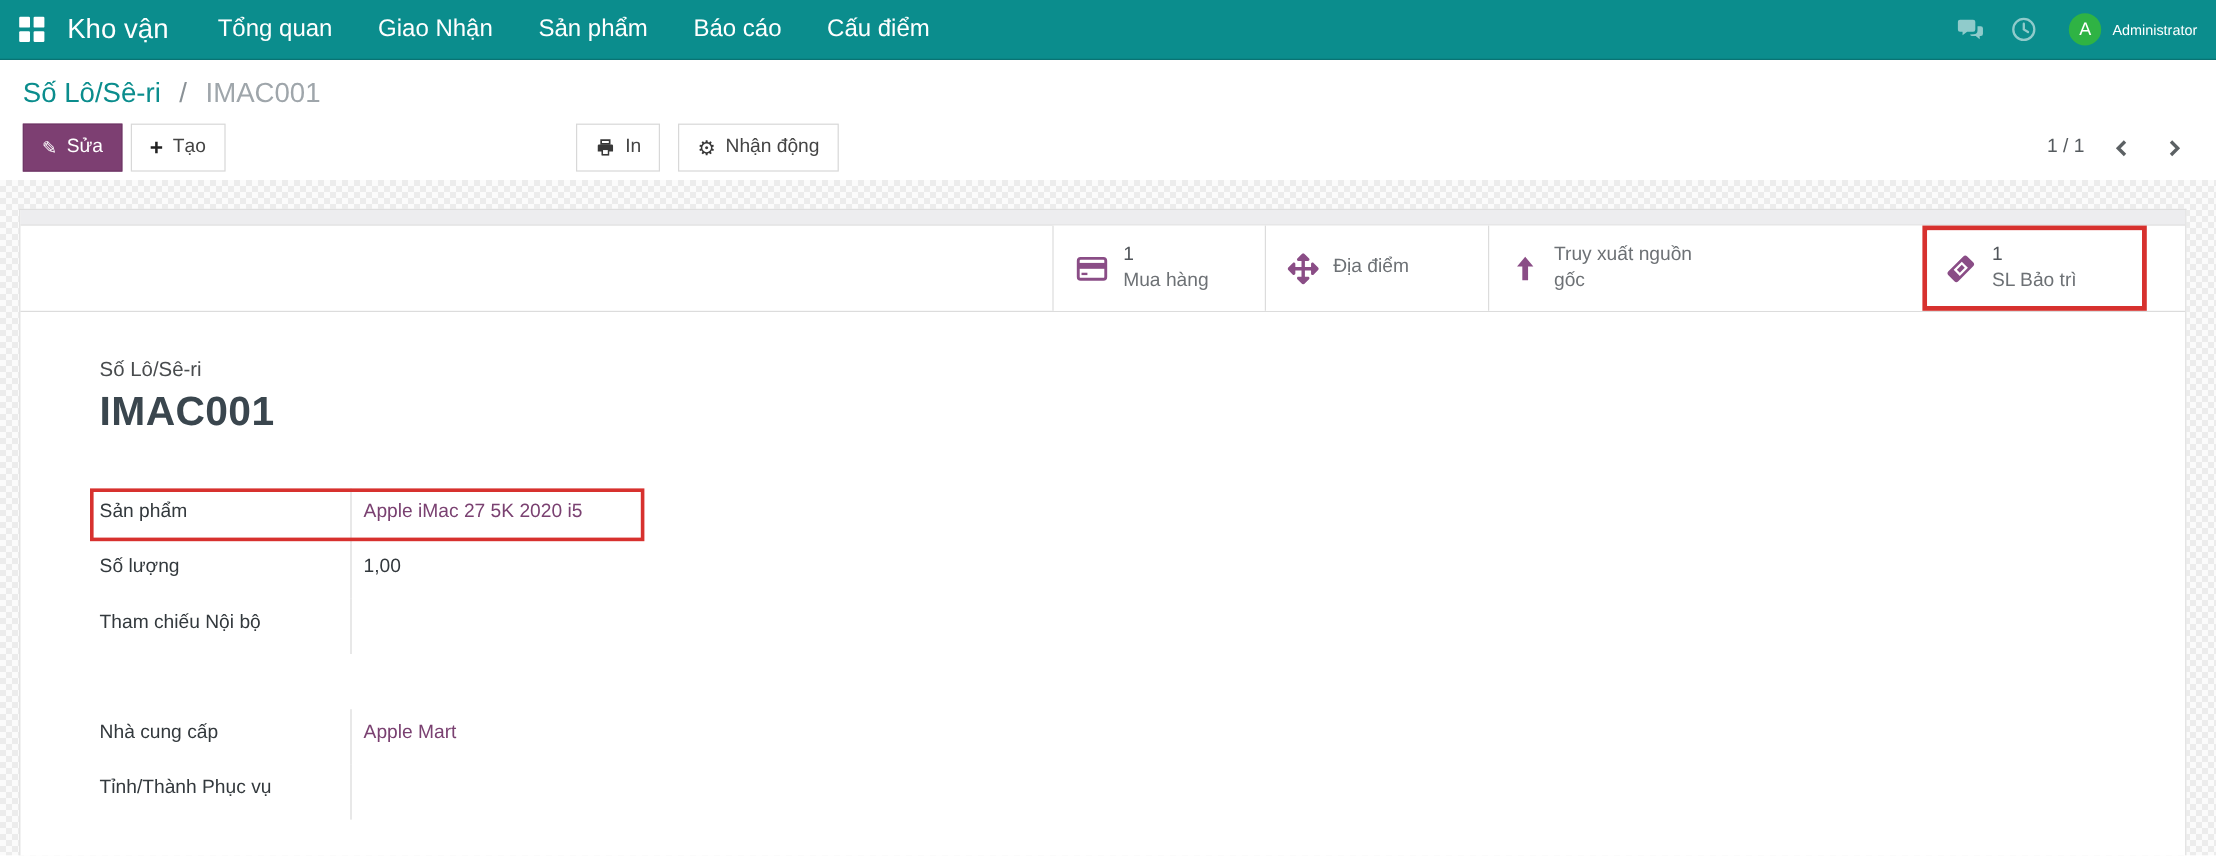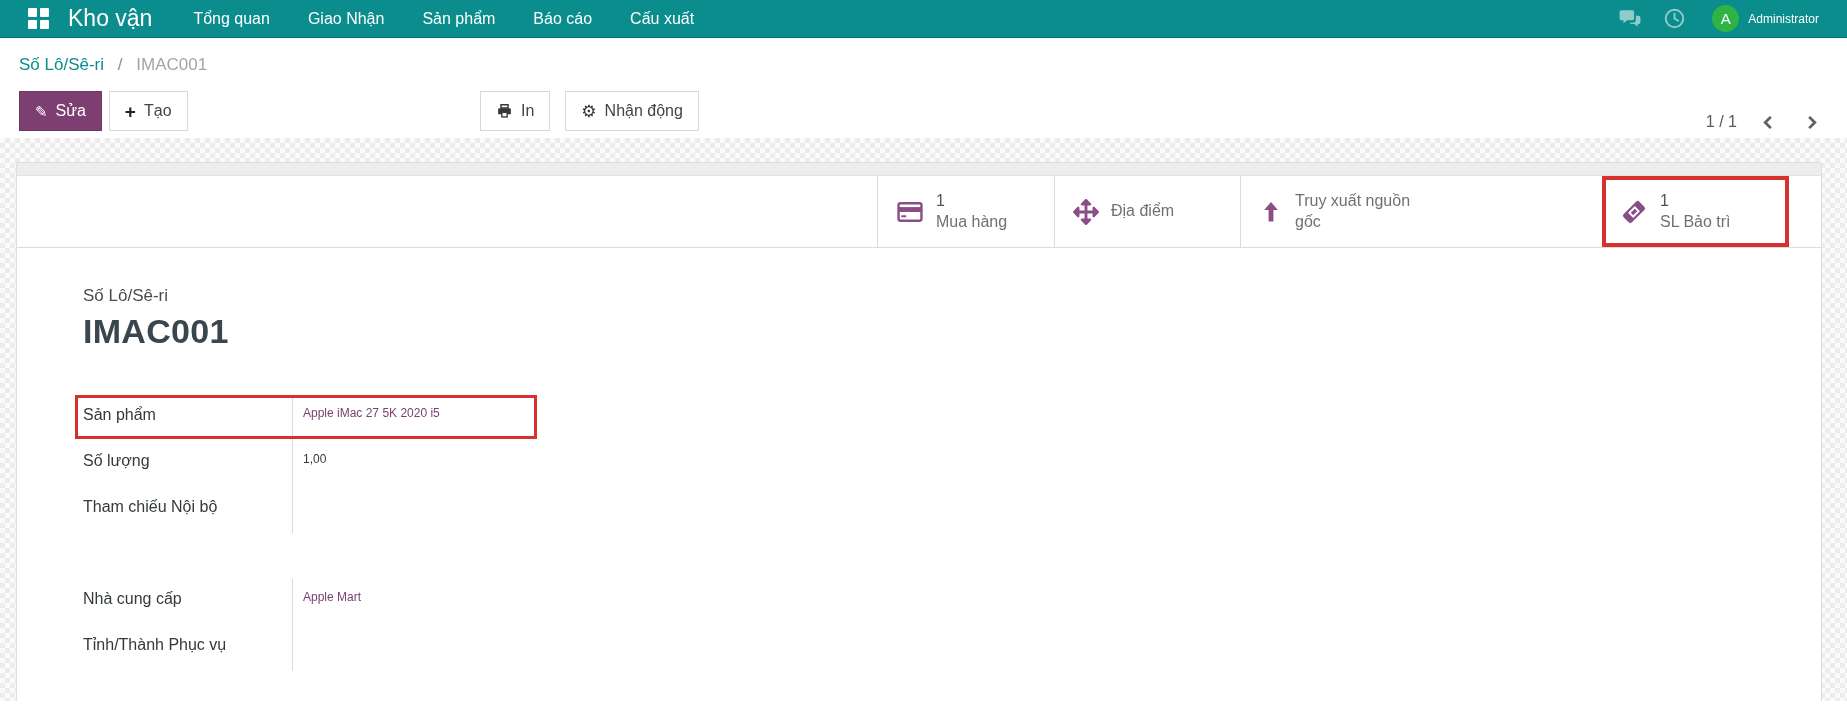--- a/index.html
+++ b/index.html
@@ -5,53 +5,53 @@
   * { box-sizing: border-box; }
   html,body { margin:0; padding:0; }
   body {
     width:1847px; height:713px; overflow:hidden;
     font-family:"Liberation Sans", sans-serif;
     background:#ffffff; color:#33393d;
   }
 
   
   .navbar {
-    height:38px; background:#0b8d8d; display:flex; align-items:center;
-    padding:0 28px; color:#fff; border-bottom:1px solid rgba(0,0,0,0.18);
+    height:50px; background:#0b8d8d; display:flex; align-items:center;
+    padding:0 16px; color:#fff; border-bottom:1px solid rgba(0,0,0,0.18);
   }
   .apps-icon { width:21px; height:21px; display:grid; grid-template-columns:9px 9px;
     grid-template-rows:9px 9px; gap:3px; cursor:pointer; flex:0 0 auto; }
   .apps-icon span { background:#fff; border-radius:1px; }
   .brand { font-size:23px; margin-left:19px; font-weight:400; cursor:pointer; white-space:nowrap; }
   .nav-menu { display:flex; margin-left:22px; height:50px; }
-  .nav-item { padding:0 19px; display:flex; align-items:center; font-size:16px; cursor:pointer; white-space:nowrap; }
+  .nav-item { padding:0 19px; display:flex; align-items:center; font-size:20px; cursor:pointer; white-space:nowrap; }
   .nav-right { margin-left:auto; display:flex; align-items:center; }
   .nav-icon-btn { width:44px; display:flex; justify-content:center; align-items:center; cursor:pointer; color:rgba(255,255,255,0.55); }
   .avatar { width:27px; height:27px; border-radius:50%; background:#2fb344; display:flex;
     align-items:center; justify-content:center; font-size:15px; color:#fff; margin-left:16px; flex:0 0 auto; }
   .user-name { font-size:12px; margin-left:9px; cursor:pointer; }
 
   
   .control-panel { padding:13px 0 7px 19px; background:#fff; }
-  .breadcrumb { font-size:17px; line-height:28px; }
+  .breadcrumb { font-size:23px; line-height:28px; }
   .bc-parent { color:#0b8d8d; cursor:pointer; text-decoration:none; }
   .bc-sep { color:#8a9196; margin:0 9px; }
   .bc-current { color:#9fa6ab; }
   .btn-row { margin-top:12px; position:relative; height:40px; display:flex; gap:7px; }
   .btn {
     height:40px; display:inline-flex; align-items:center; gap:8px; padding:0 15px;
     font-size:16px; font-family:inherit; border:1px solid #d8d8d8; background:#fff;
     color:#444; cursor:pointer; white-space:nowrap;
   }
   .btn-primary { background:#7d3f72; border-color:#6f3766; color:#fff; }
   .btn .glyph { font-size:15px; line-height:1; }
   .btn .plus-glyph { font-size:19px; font-weight:700; line-height:1; color:#222; }
   .btn .gear-glyph { font-size:17px; line-height:1; color:#383838; }
   .mid-group { position:absolute; left:461px; top:0; display:flex; gap:15px; }
-  .pager { position:absolute; right:28px; top:0; height:40px; display:flex; align-items:flex-end; gap:24px; }
+  .pager { position:absolute; right:28px; top:0; height:40px; display:flex; align-items:center; gap:24px; }
   .pager-text { font-size:16px; color:#555a5e; }
   .pager-chevrons { display:flex; gap:28px; }
   .chev { cursor:pointer; color:#5c6164; display:flex; }
 
   
   .content {
     height:563px; padding:24px 25px 0 16px;
     background-color:#fbfbfb;
     background-image:
       linear-gradient(45deg,#ececec 25%,transparent 25%,transparent 75%,#ececec 75%),
@@ -74,42 +74,42 @@
   .sb-2 .stat-label { max-width:130px; }
 
   
   .form-body { padding:38px 0 0 66px; }
   .o-form-label { font-size:17px; color:#494c4e; }
   .o-title { font-size:34px; font-weight:700; color:#3a464e; margin:6px 0 0 0; letter-spacing:0.3px; }
   .fields { margin-top:44px; width:820px; display:flex; flex-direction:column; }
   .field-row { display:flex; min-height:46px; position:relative; }
   .f-label { flex:0 0 210px; width:210px; border-right:1px solid #d9d9d9; padding:11px 8px 0 0;
     align-self:stretch; font-size:16px; color:#33393d; }
-  .f-value { padding:11px 0 0 10px; font-size:12px; color:#33393d; }
+  .f-value { padding:11px 0 0 10px; font-size:16px; color:#33393d; }
   .f-link { color:#7a4171; cursor:pointer; }
   .row-red-frame { position:absolute; left:-8px; top:0; width:462px; height:44px;
     border:3px solid #d7312e; pointer-events:none; }
 </style>
 </head>
 <body>
 
 <div class="navbar">
   <div class="apps-icon">
     <span></span>
       <span></span>
       <span></span>
       <span></span>
   </div>
   <div class="brand">Kho vận</div>
   <div class="nav-menu">
     <div class="nav-item">Tổng quan</div>
     <div class="nav-item">Giao Nhận</div>
     <div class="nav-item">Sản phẩm</div>
     <div class="nav-item">Báo cáo</div>
-    <div class="nav-item">Cấu xuất</div>
+    <div class="nav-item">Cấu điểm</div>
   </div>
   <div class="nav-right">
     <div class="nav-icon-btn">
       <svg width="22" height="20" viewBox="0 0 24 22" fill="currentColor">
         <path d="M2.5 1.5h12a2 2 0 0 1 2 2v7a2 2 0 0 1-2 2H9l-4.2 3.2V12.5H2.5a2 2 0 0 1-2-2v-7a2 2 0 0 1 2-2z"></path>
         <path d="M18.5 7.5h3a2 2 0 0 1 2 2v5a2 2 0 0 1-2 2h-1v3l-3.6-3H13.6a2 2 0 0 1-1.9-1.4l3.3-.1a3.5 3.5 0 0 0 3.5-3.5V7.5z"></path>
       </svg>
     </div>
     <div class="nav-icon-btn">
       <svg width="21" height="21" viewBox="0 0 24 24" fill="none" stroke="currentColor" stroke-width="2.2">

